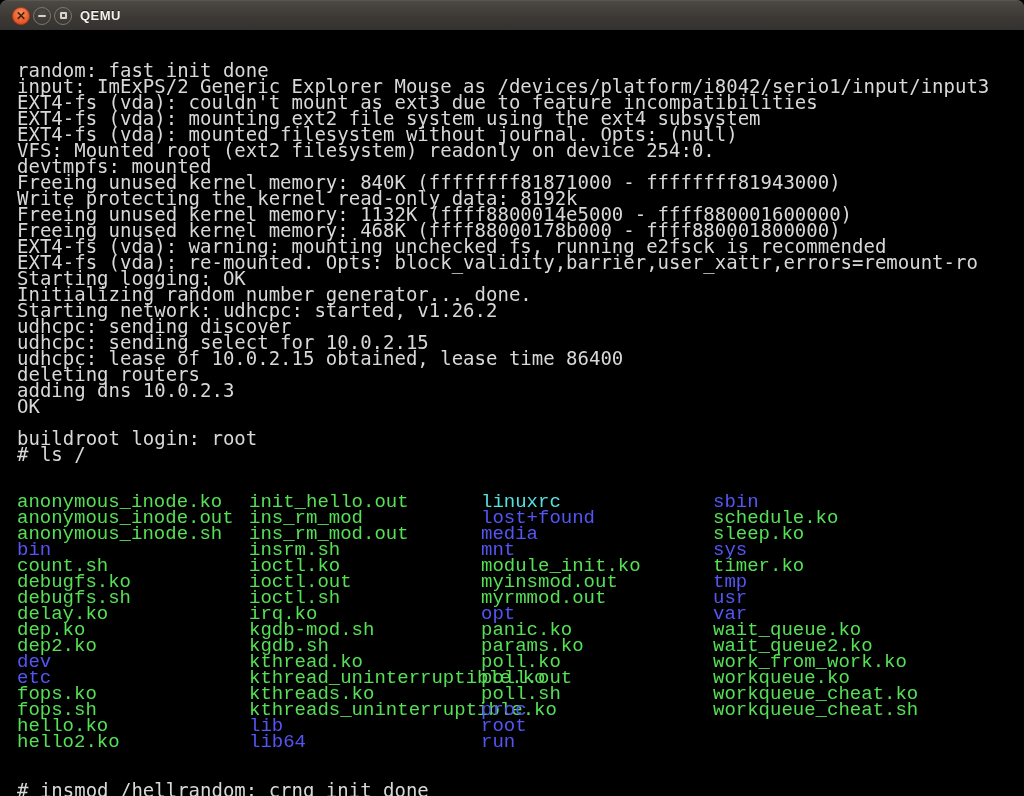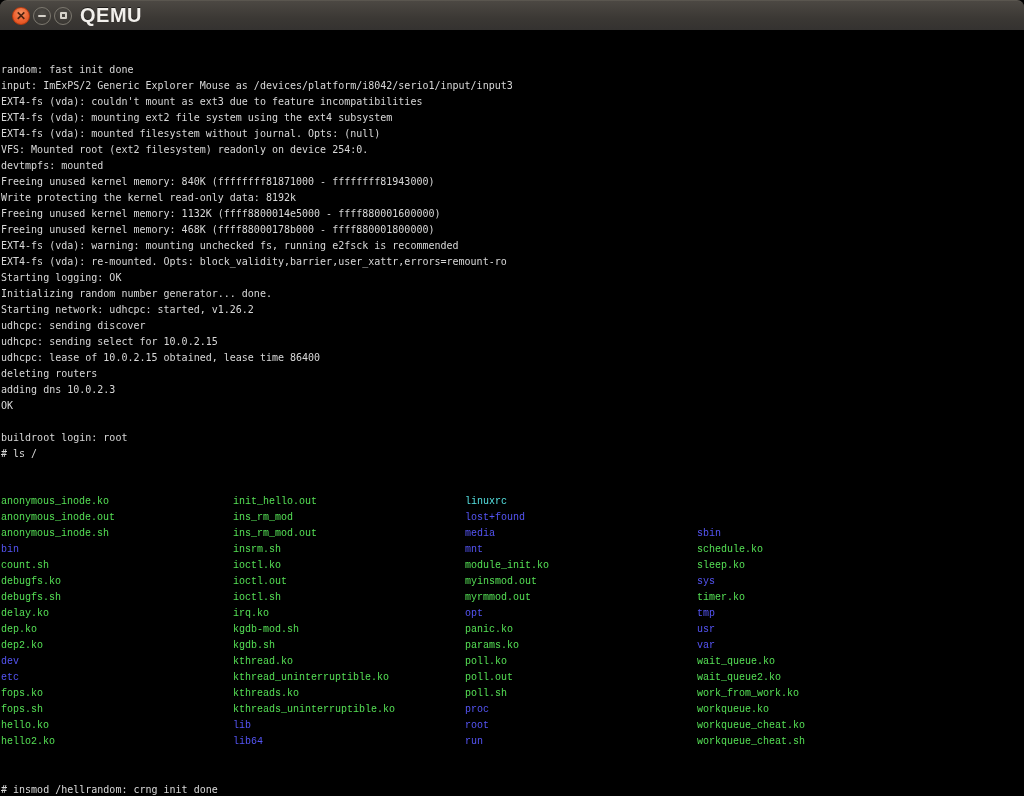--- a/index.html
+++ b/index.html
@@ -42,40 +42,40 @@
     border: 1px solid #7c786f;
   }
   .btn-min .glyph {
     width: 8px; height: 2px; background: #d6d2ca; border-radius: 1px;
   }
   .btn-max .glyph {
     width: 7px; height: 7px; border: 2px solid #d6d2ca; border-radius: 1px;
   }
   .title-text {
     margin-left: 8px;
-    color: #f2f0ec; font-size: 20px; font-weight: bold;
+    color: #f2f0ec; font-size: 13px; font-weight: bold;
     text-shadow: 0 -1px 0 rgba(0,0,0,.55);
     letter-spacing: 0.5px;
   }
 
   
   .terminal {
     flex: 1 1 auto;
     background: var(--term-bg, #000);
     color: var(--term-fg, #d8d8d8);
     font-family: "DejaVu Sans Mono", "Liberation Mono", monospace;
-    font-size: 10px; line-height: 16px;
-    padding-left: 1px;
+    font-size: 19px; line-height: 16px;
+    padding-left: 17px;
     overflow: hidden;
     white-space: pre;
   }
   .console-line { height: 16px; }
   .ls-grid { display: flex; font-family: Liberation Mono, monospace; }
   .ls-col { width: 232px; flex: 0 0 232px; }
-  .ls-col:last-child { flex: 0 0 auto; margin-top: 32px; }
+  .ls-col:last-child { flex: 0 0 auto; }
   .ls-item { height: 16px; }
   .t-exec { color: var(--c-exec, #55e055); }
   .t-dir  { color: var(--c-dir, #5555f5); }
   .t-link { color: var(--c-link, #55e0e0); }
 </style>
 </head>
 <body>
 
 <div class="window">
 

